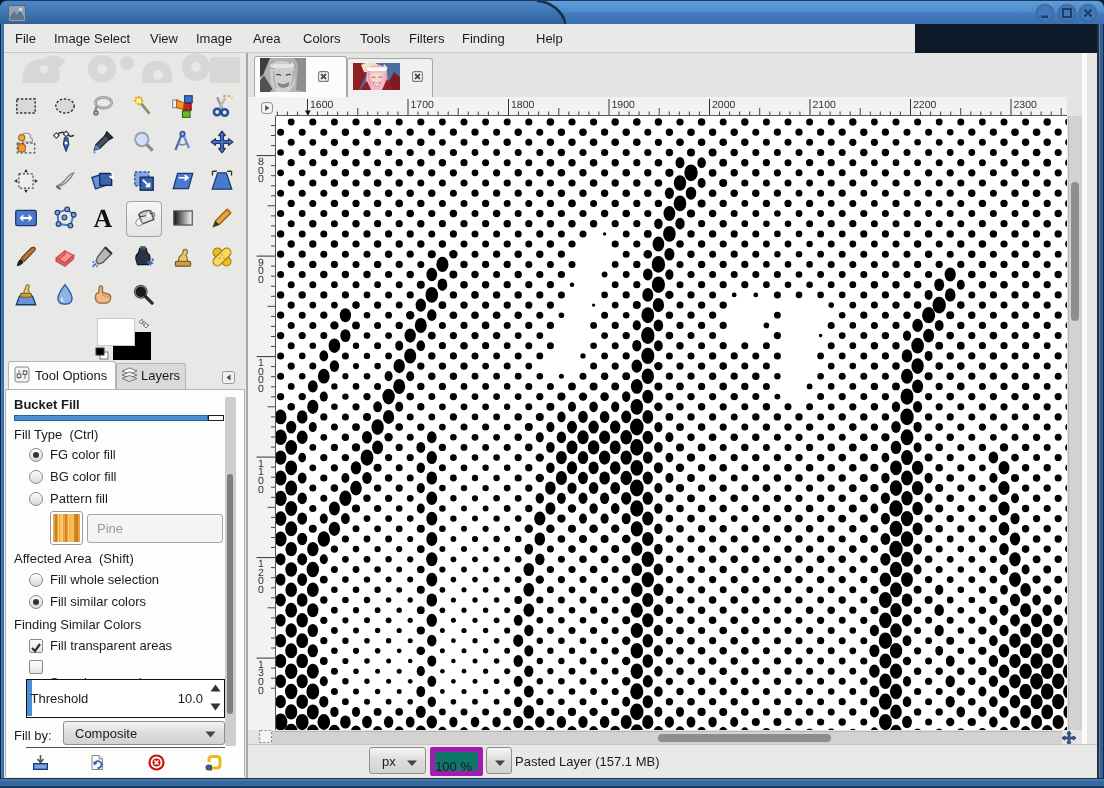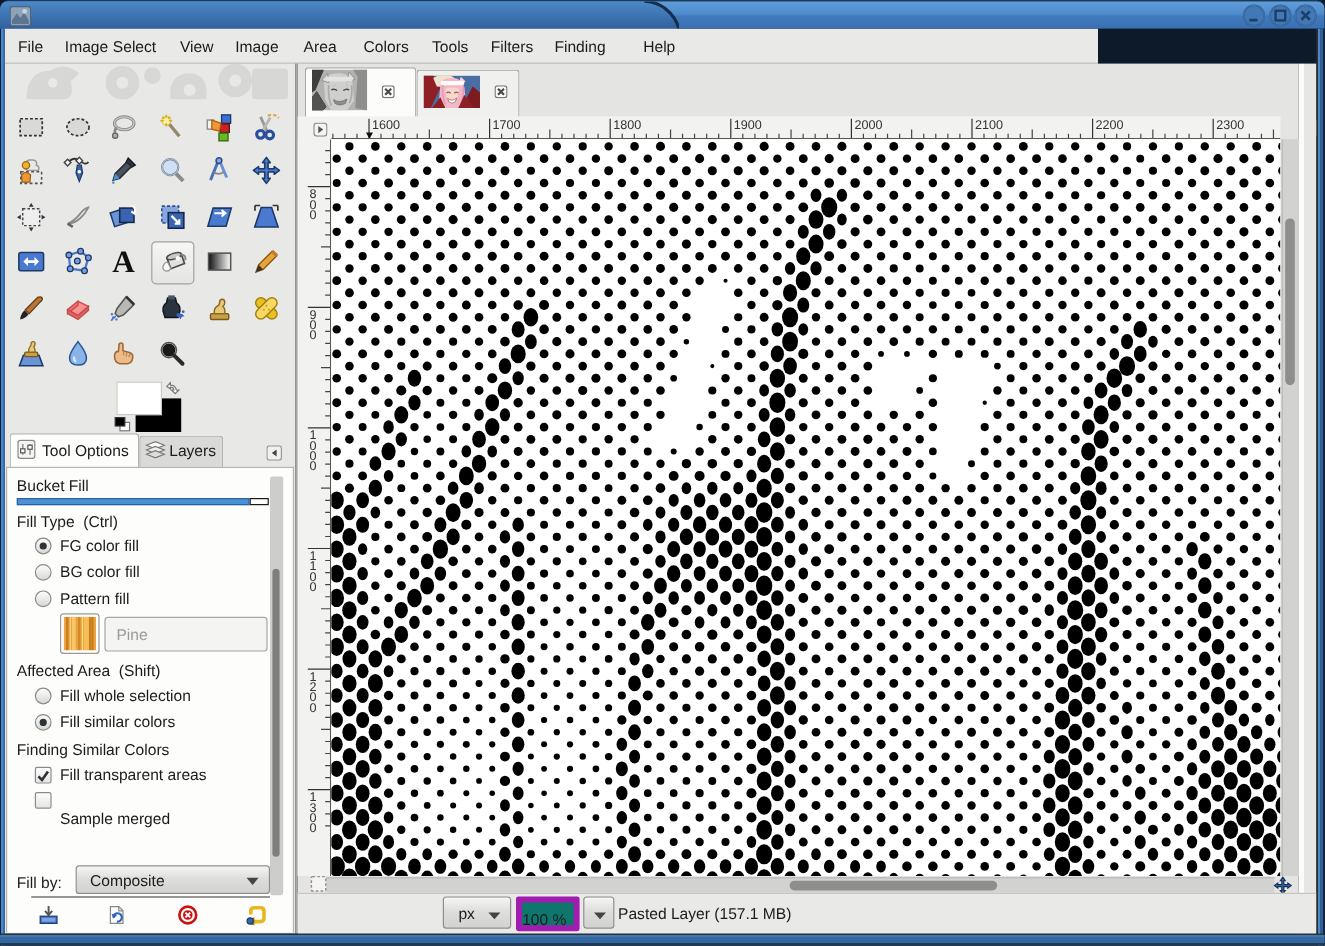--- a/index.html
+++ b/index.html
@@ -303,21 +303,21 @@
         <path d="M1 4 L8.5 1 L16 4 L8.5 7Z" fill="#fff" stroke="#777"></path>
         <path d="M1 8 L8.5 5 L16 8 L8.5 11Z" fill="#eee" stroke="#777"></path>
         <path d="M1 11.5 L8.5 8.5 L16 11.5 L8.5 14.5Z" fill="#ddd" stroke="#777"></path>
       </svg>
       <span class="abs t13" style="left:137px;top:315px">Layers</span>
       <svg class="abs" style="left:218px;top:318px" width="13" height="13" viewBox="0 0 13 13">
         <rect x="0.5" y="0.5" width="12" height="12" rx="2" fill="#f0f0ee" stroke="#999"></rect>
         <path d="M8.5 3.5 L4.5 6.5 L8.5 9.5Z" fill="#444"></path>
       </svg>
       <div id="dock">
-        <div class="abs t13" style="left:8px;top:7px;font-weight:normal">Bucket Fill</div>
+        <div class="abs t13" style="left:8px;top:7px;font-weight:bold">Bucket Fill</div>
         <div class="abs" style="left:8px;top:25px;width:194px;height:6px;background:#4a90d9;border:1px solid #2a62a0"></div>
         <div class="abs" style="left:202px;top:25px;width:16px;height:6px;background:#fdfdfc;border:1px solid #1a1a1a"></div>
         <div class="abs t13" style="left:8px;top:37px">Fill Type&nbsp;&nbsp;(Ctrl)</div>
         <div class="radio sel" style="left:23px;top:58px"></div>
         <div class="abs t13" style="left:44px;top:57px">FG color fill</div>
         <div class="radio" style="left:23px;top:80px"></div>
         <div class="abs t13" style="left:44px;top:79px">BG color fill</div>
         <div class="radio" style="left:23px;top:102px"></div>
         <div class="abs t13" style="left:44px;top:101px">Pattern fill</div>
         <div class="abs" style="left:44px;top:121px;width:33px;height:34px;border:1px solid #999;border-radius:3px;background:#fff;padding:2px"><svg width="27" height="28" viewBox="0 0 27 28">
@@ -338,20 +338,31 @@
         <div class="abs t13" style="left:44px;top:182px">Fill whole selection</div>
         <div class="radio sel" style="left:23px;top:205px"></div>
         <div class="abs t13" style="left:44px;top:204px">Fill similar colors</div>
         <div class="abs t13" style="left:8px;top:227px">Finding Similar Colors</div>
         <div class="check" style="left:23px;top:249px"><svg width="12" height="12" viewBox="0 0 12 12">
             <path d="M2 6 L5 9 L10 2" fill="none" stroke="#2e3436" stroke-width="2.2"></path>
           </svg></div>
         <div class="abs t13" style="left:44px;top:248px">Fill transparent areas</div>
         <div class="check" style="left:23px;top:270px"></div>
         <div class="abs t13" style="left:44px;top:285px">Sample merged</div>
+        <div class="abs" style="left:20px;top:289px;width:199px;height:39px;border:1.5px solid #111;background:#fff">
+          <div class="abs" style="left:0;top:0;width:5px;height:36px;background:#4a90d9"></div>
+          <div class="abs t13" style="left:3.5px;top:11px">Threshold</div>
+          <div class="abs t13" style="left:148px;top:11px;width:28px;text-align:right">10.0</div>
+          <svg class="abs" style="left:182px;top:3px" width="13" height="10" viewBox="0 0 13 10">
+            <path d="M1.5 8.5 L6.5 1.5 L11.5 8.5Z" fill="#333"></path>
+          </svg>
+          <svg class="abs" style="left:182px;top:22px" width="13" height="10" viewBox="0 0 13 10">
+            <path d="M1.5 1.5 L6.5 8.5 L11.5 1.5Z" fill="#333"></path>
+          </svg>
+        </div>
         <div class="abs t13" style="left:8px;top:338px">Fill by:</div>
         <div class="sbtn" style="left:57px;top:331px;width:162px;height:24px">
           <span class="abs t13" style="left:11px;top:4px">Composite</span>
           <svg class="abs" style="left:140px;top:8px" width="13" height="9" viewBox="0 0 13 9">
             <path d="M1.5 1.5 L6.5 7.5 L11.5 1.5Z" fill="#444"></path>
           </svg>
         </div>
         <div class="abs" style="left:20px;top:356.5px;width:199px;height:1.5px;background:#555"></div>
       </div>
       <svg class="abs" style="left:28px;top:701px" width="17" height="17" viewBox="0 0 17 17">

